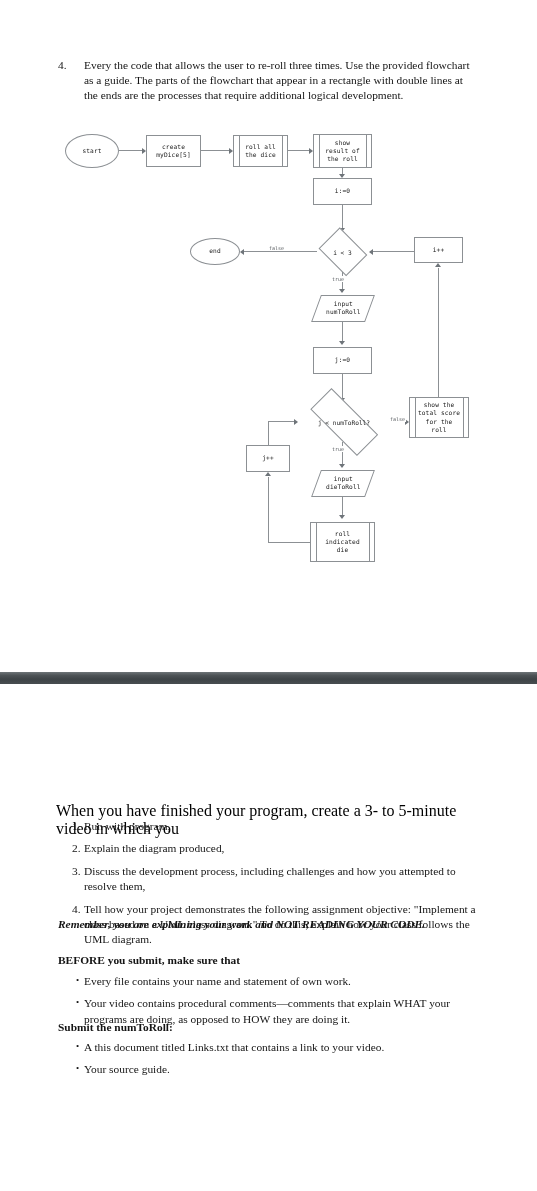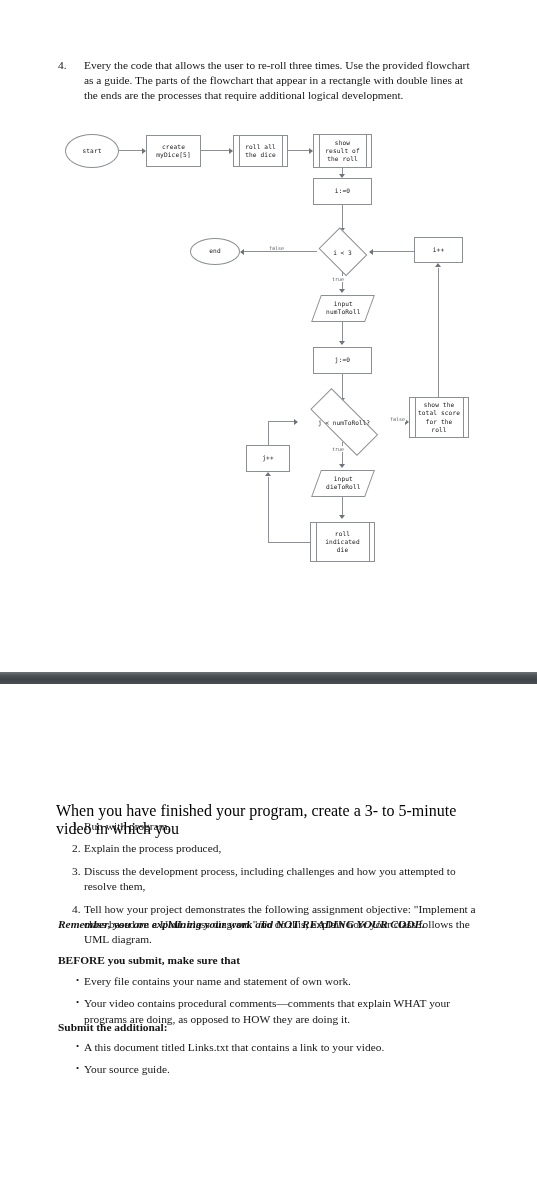--- a/index.html
+++ b/index.html
@@ -333,21 +333,21 @@
   <div class="lead-line" style="top:110px;">When you have finished your program, create a 3- to 5-minute video in which you</div>
 
   <div class="body-block" style="top:128px;">
     <ol class="num-list">
       <li class="li-row">
         <span class="li-marker">1.</span>
         <span class="li-body">Run with program,</span>
       </li>
       <li class="li-row">
         <span class="li-marker">2.</span>
-        <span class="li-body">Explain the process produced,</span>
+        <span class="li-body">Explain the diagram produced,</span>
       </li>
       <li class="li-row">
         <span class="li-marker">3.</span>
         <span class="li-body">Discuss the development process, including challenges and how you attempted to resolve them,</span>
       </li>
       <li class="li-row">
         <span class="li-marker">4.</span>
         <span class="li-body">Tell how your project demonstrates the following assignment objective: "Implement a class based on a UML class diagram." To do this, explain how your class follows the UML diagram.</span>
       </li>
     </ol>
@@ -363,21 +363,21 @@
         <span class="li-marker bullet">•</span>
         <span class="li-body">Every file contains your name and statement of own work.</span>
       </li>
       <li class="li-row">
         <span class="li-marker bullet">•</span>
         <span class="li-body">Your video contains procedural comments—comments that explain WHAT your programs are doing, as opposed to HOW they are doing it.</span>
       </li>
     </ul>
   </div>
 
-  <div class="body-block strong" style="top:336px;">Submit the additional:</div>
+  <div class="body-block strong" style="top:336px;">Submit the numToRoll:</div>
 
   <div class="body-block" style="top:349px;">
     <ul class="dot-list">
       <li class="li-row">
         <span class="li-marker bullet">•</span>
         <span class="li-body">A this document titled Links.txt that contains a link to your video.</span>
       </li>
       <li class="li-row">
         <span class="li-marker bullet">•</span>
         <span class="li-body">Your source guide.</span>

